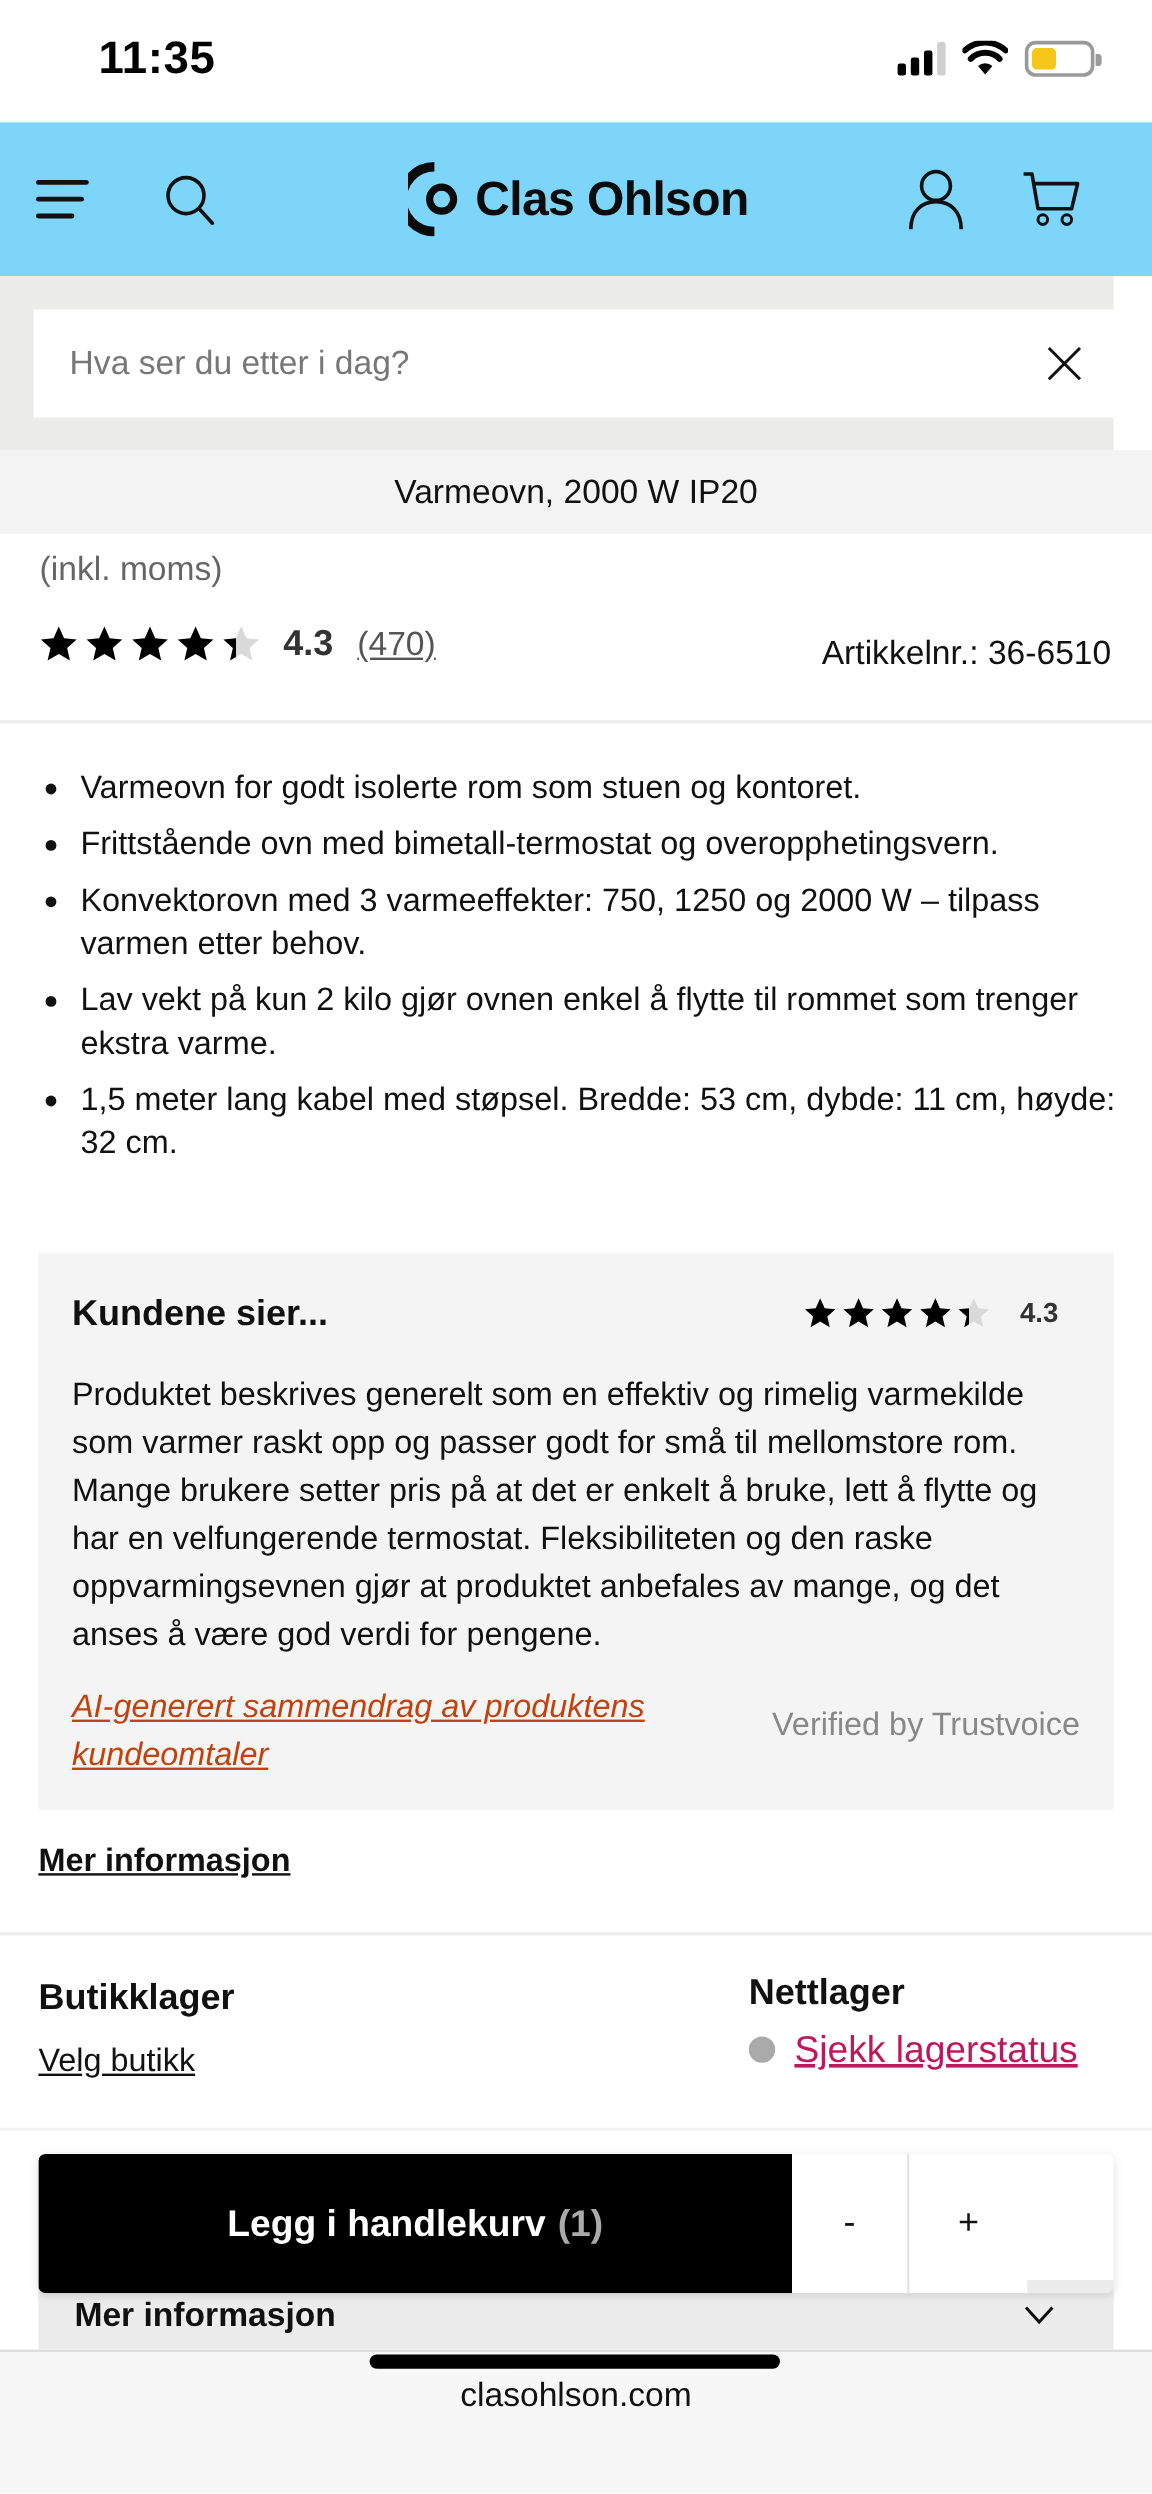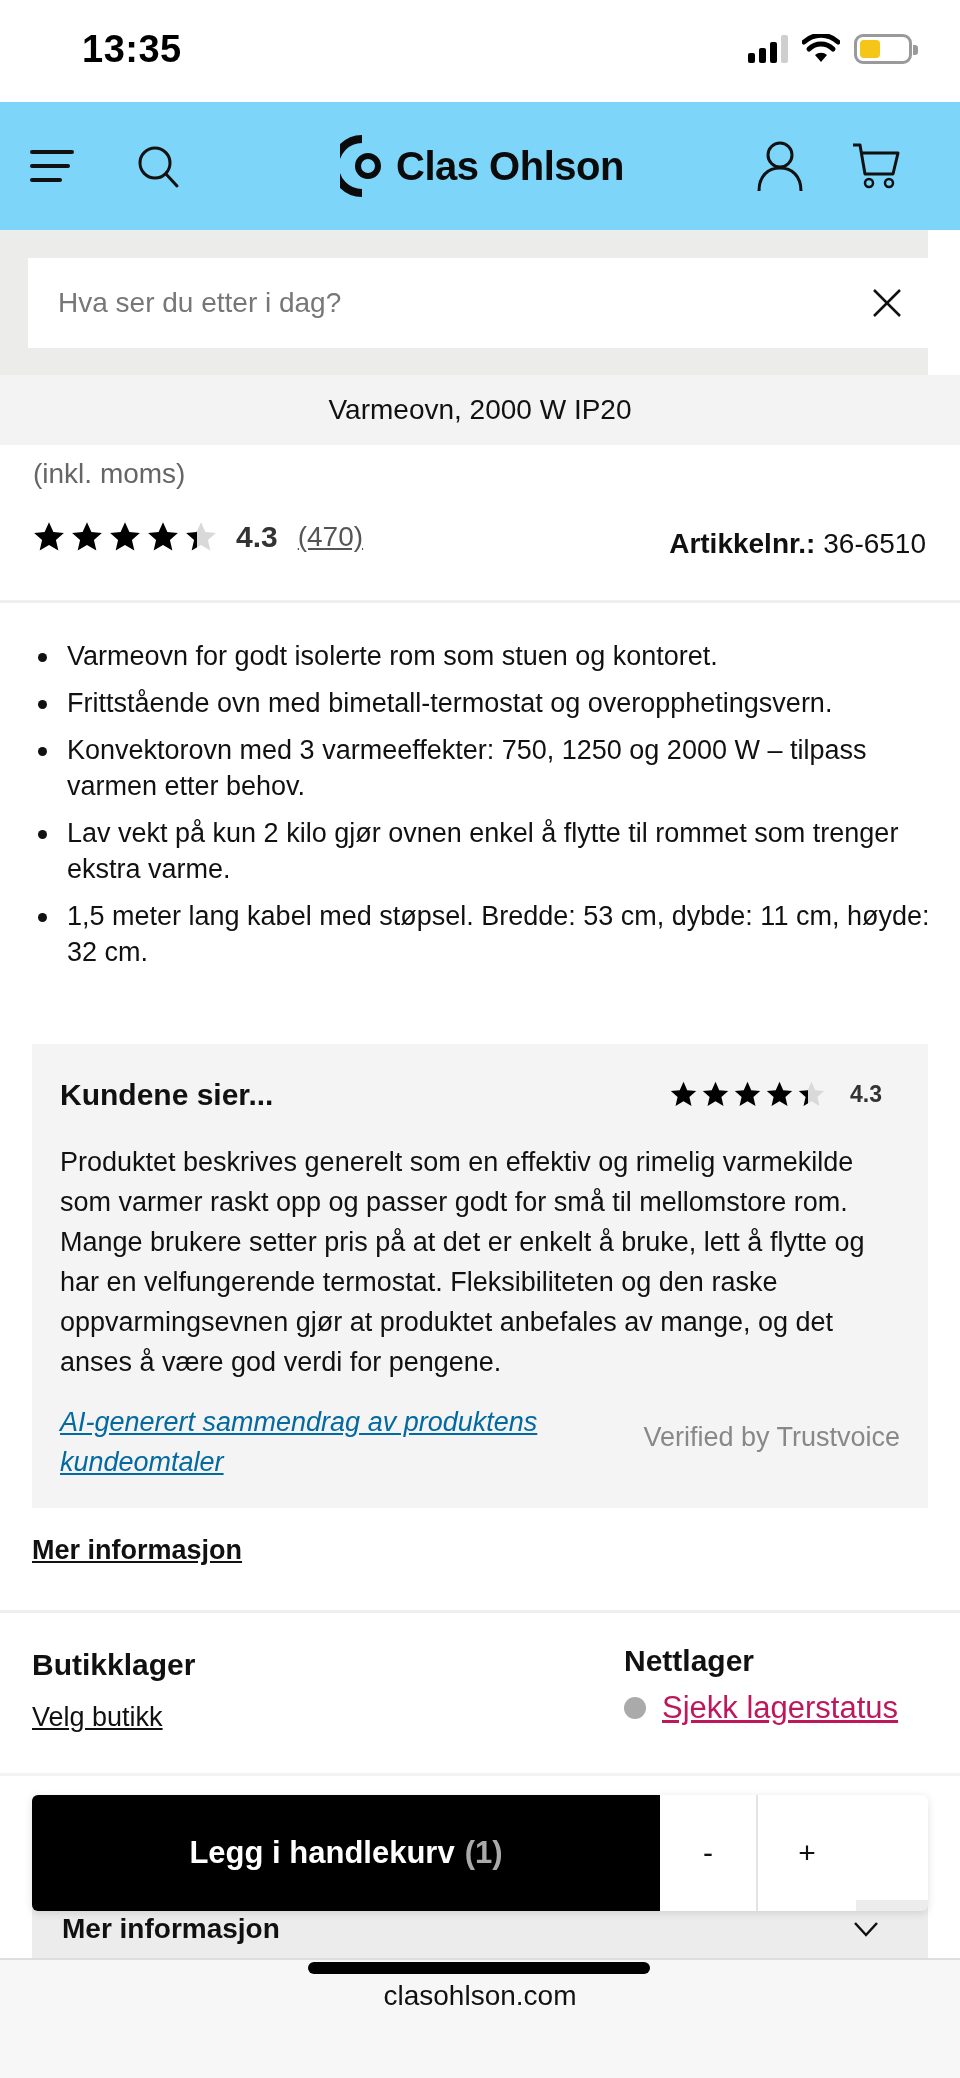--- a/index.html
+++ b/index.html
@@ -35,38 +35,38 @@
   
   .price-partial { position: absolute; left: 32px; top: 430px; font-size: 48px; font-weight: 700; color: #111; height: 20px; overflow: hidden; line-height: 0; }
   .price-vat { position: absolute; left: 33px; top: 458px; font-size: 28px; color: #666; }
 
   .rating-row { position: absolute; left: 32px; top: 520px; display: flex; align-items: center; }
   .stars { display: flex; gap: 4px; }
   .star { width: 34px; height: 34px; }
   .rating-value { margin-left: 18px; font-size: 30px; font-weight: 700; color: #333; }
   .rating-count { margin-left: 20px; font-size: 28px; color: #555; text-decoration: underline; cursor: pointer; }
   .article-no { position: absolute; right: 34px; top: 528px; font-size: 28px; color: #111; }
-  .article-no b { font-weight: 700; }
+  .article-no b { font-weight: 400; }
 
   .divider1 { position: absolute; left: 0; top: 600px; width: 960px; height: 3px; background: #efefef; }
 
   
   .bullets { position: absolute; left: 32px; top: 638px; width: 900px; list-style: none; }
   .bullets li { position: relative; padding-left: 35px; font-size: 27px; line-height: 36px; color: #111; margin-bottom: 11px; }
   .bullets li::before { content: ""; position: absolute; left: 6px; top: 15px; width: 9px; height: 9px; border-radius: 50%; background: #111; }
 
   
   .review-box { position: absolute; left: 32px; top: 1044px; width: 896px; height: 464px; background: #f4f4f4; }
   .review-title { position: absolute; left: 28px; top: 34px; font-size: 30px; font-weight: 700; color: #111; }
   .review-rating { position: absolute; right: 46px; top: 36px; display: flex; align-items: center; }
   .review-rating .star { width: 29px; height: 29px; }
   .review-rating .stars { gap: 3px; }
   .review-rating-value { margin-left: 24px; font-size: 23px; font-weight: 700; color: #333; }
   .review-text { position: absolute; left: 28px; top: 98px; width: 850px; font-size: 27px; line-height: 40px; color: #111; }
-  .review-ai-link { position: absolute; left: 28px; top: 358px; width: 540px; font-size: 27px; line-height: 40px; color: #0369a1; font-style: italic; text-decoration: underline; cursor: pointer; }
+  .review-ai-link { position: absolute; left: 28px; top: 358px; width: 540px; font-size: 27px; line-height: 40px; color: #c2410c; font-style: italic; text-decoration: underline; cursor: pointer; }
   .review-verified { position: absolute; right: 28px; top: 378px; font-size: 27px; color: #888; }
 
   .more-info-link { position: absolute; left: 32px; top: 1535px; font-size: 27px; font-weight: 700; color: #111; text-decoration: underline; cursor: pointer; }
   .divider2 { position: absolute; left: 0; top: 1610px; width: 960px; height: 3px; background: #efefef; }
 
   
   .store-title { position: absolute; left: 32px; top: 1648px; font-size: 30px; font-weight: 700; }
   .store-link { position: absolute; left: 32px; top: 1702px; font-size: 27px; text-decoration: underline; cursor: pointer; }
   .online-title { position: absolute; left: 624px; top: 1644px; font-size: 30px; font-weight: 700; }
   .online-status { position: absolute; left: 624px; top: 1690px; display: flex; align-items: center; gap: 16px; }
@@ -87,21 +87,21 @@
 
   
   .browser-bar { position: absolute; left: 0; top: 1958px; width: 960px; height: 120px; background: #f7f7f7; border-top: 2px solid #dedede; }
   .url-label { position: absolute; left: 0; top: 20px; width: 960px; text-align: center; font-size: 28px; color: #111; }
   .home-indicator { position: absolute; left: 308px; top: 1962px; width: 342px; height: 12px; background: #000; border-radius: 6px; }
 </style>
 </head>
 <body>
 
 <div class="status-bar">
-  <div class="status-time">13:35</div>
+  <div class="status-time">11:35</div>
   <div class="status-icons">
     <div class="signal">
       <span style="height:10px"></span>
         <span style="height:15px"></span>
         <span style="height:21px"></span>
         <span style="height:28px;background:#cfcfcf"></span>
     </div>
     <svg width="38" height="30" viewBox="0 0 38 30">
       <path d="M19 28 L13 21 A9 9 0 0 1 25 21 Z" fill="#000"></path>
       <path d="M7 15 A17 17 0 0 1 31 15" stroke="#000" stroke-width="5" fill="none" stroke-linecap="round"></path>

